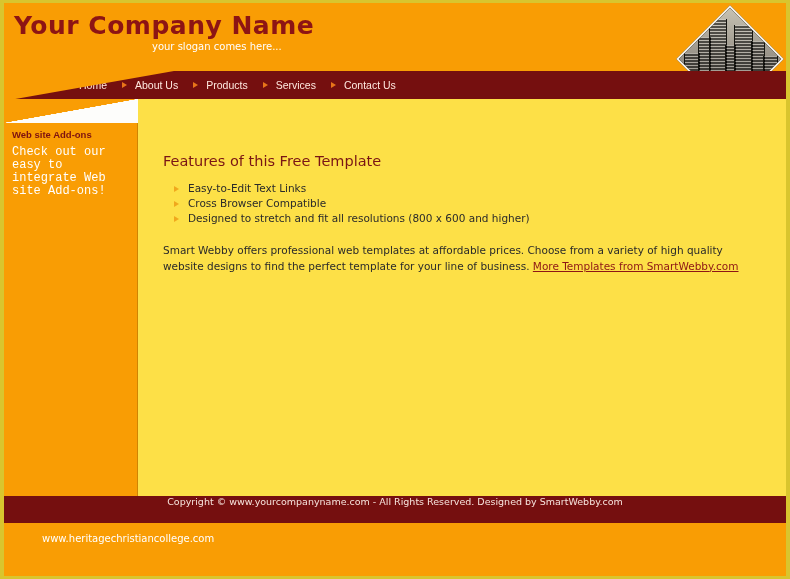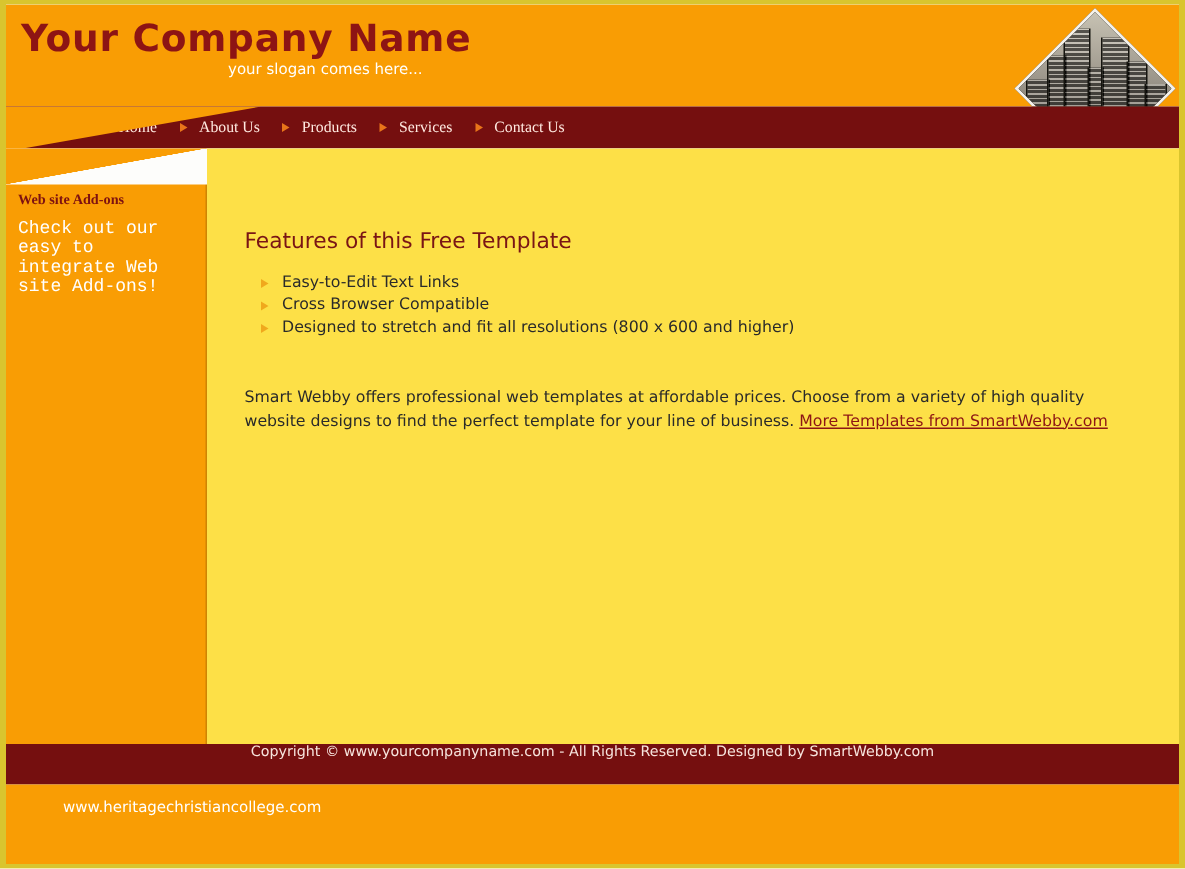--- a/index.html
+++ b/index.html
@@ -124,21 +124,21 @@
     display: flex;
     align-items: center;
     gap: 0px;
   }
   .nav-link {
     color: #ffe9e0;
     font-size: 10.5px;
     text-decoration: none;
     padding: 0 9px 0 2px;
     white-space: nowrap;
-    font-family: Liberation Serif, serif;
+    font-family: Liberation Sans, sans-serif;
   }
   .nav-arrow {
     display: inline-block;
     width: 0; height: 0;
     border-top: 3.5px solid transparent;
     border-bottom: 3.5px solid transparent;
     border-left: 5px solid #e8751a;
     margin-right: 6px;
     margin-left: 6px;
     vertical-align: middle;
@@ -192,21 +192,21 @@
     border-right: 170px solid transparent;
   }
 
   .sidebar-title {
     position: absolute;
     left: 8px;
     top: 30px;
     font-size: 9.5px;
     font-weight: bold;
     color: #7d1111;
-    font-family: Liberation Serif, serif;
+    font-family: Liberation Sans, sans-serif;
     white-space: nowrap;
   }
   .sidebar-desc {
     position: absolute;
     left: 8px;
     top: 47px;
     width: 120px;
     font-size: 12px;
     line-height: 13px;
     color: #ffffff;
@@ -285,21 +285,21 @@
     width: 0; height: 0;
     border-top: 3px solid transparent;
     border-bottom: 3px solid transparent;
     border-left: 5px solid #f0a81d;
     margin-right: 9px;
     flex: none;
   }
   .main-para {
     position: absolute;
     left: 25px;
-    top: 159px;
+    top: 144px;
     width: 600px;
     font-size: 10.5px;
     line-height: 15.5px;
     color: #2a2a2a;
     font-family: "DejaVu Sans", "Liberation Sans", sans-serif;
   }
   .main-para a {
     color: #8d1515;
     text-decoration: underline;
   }

